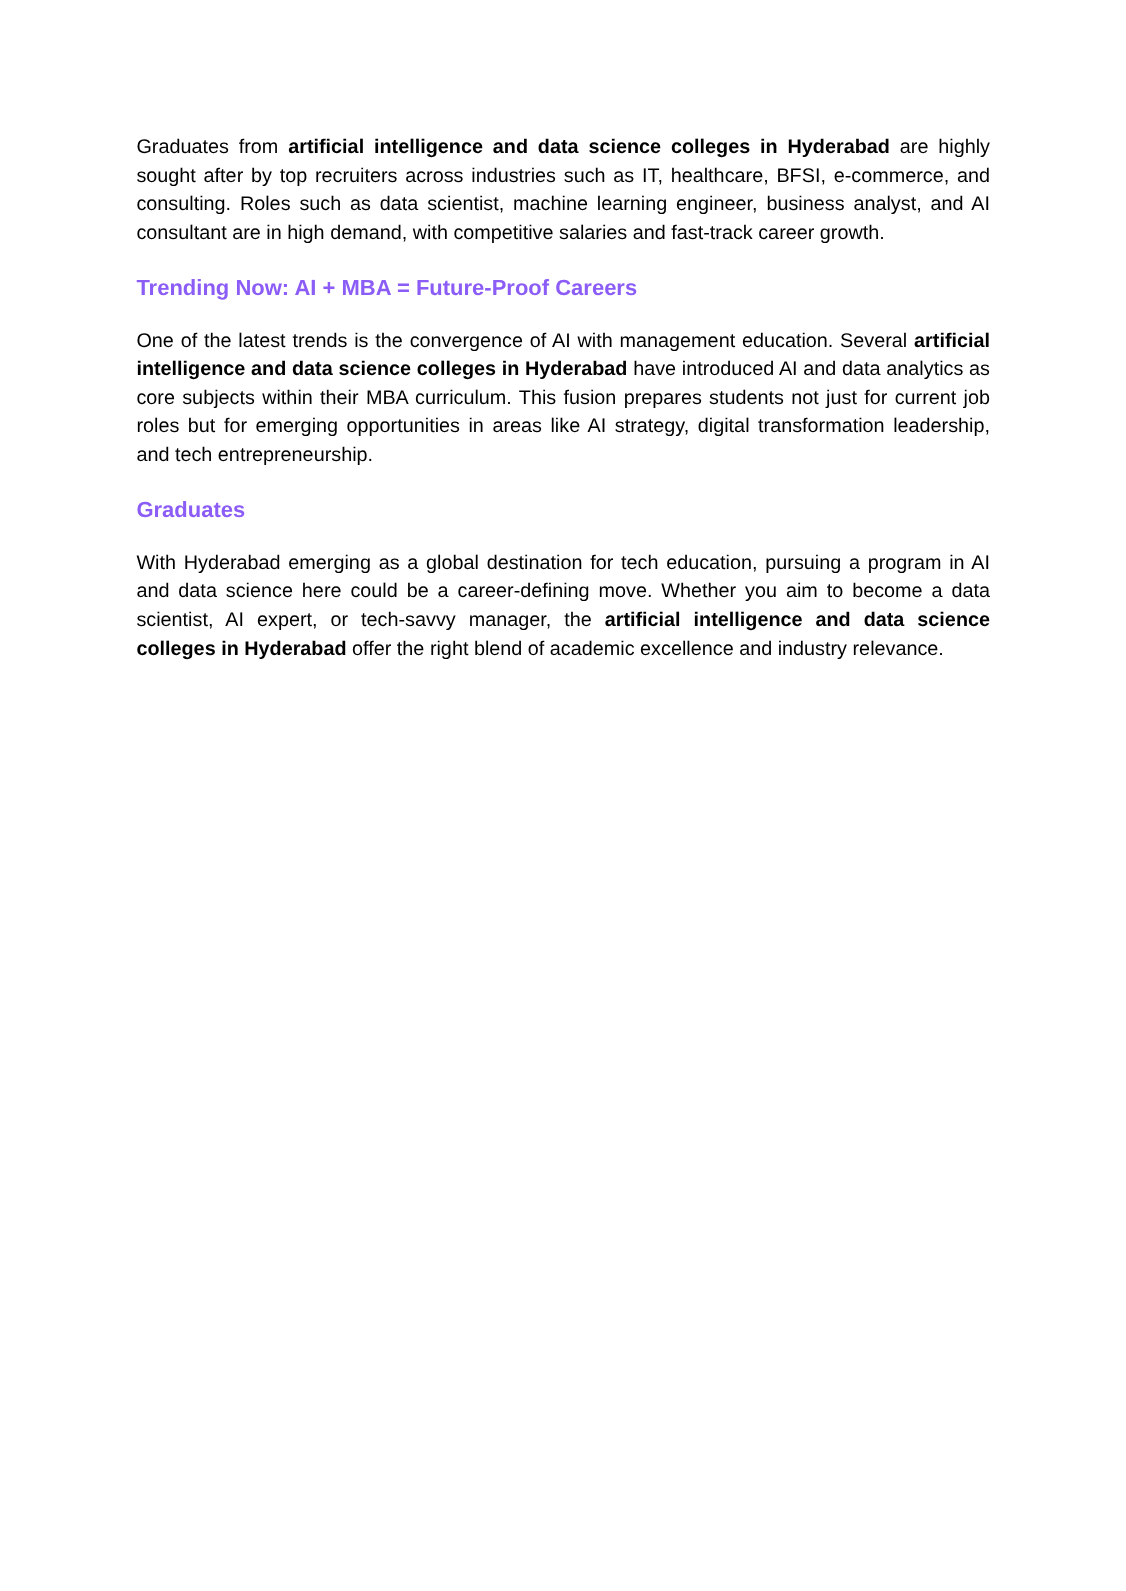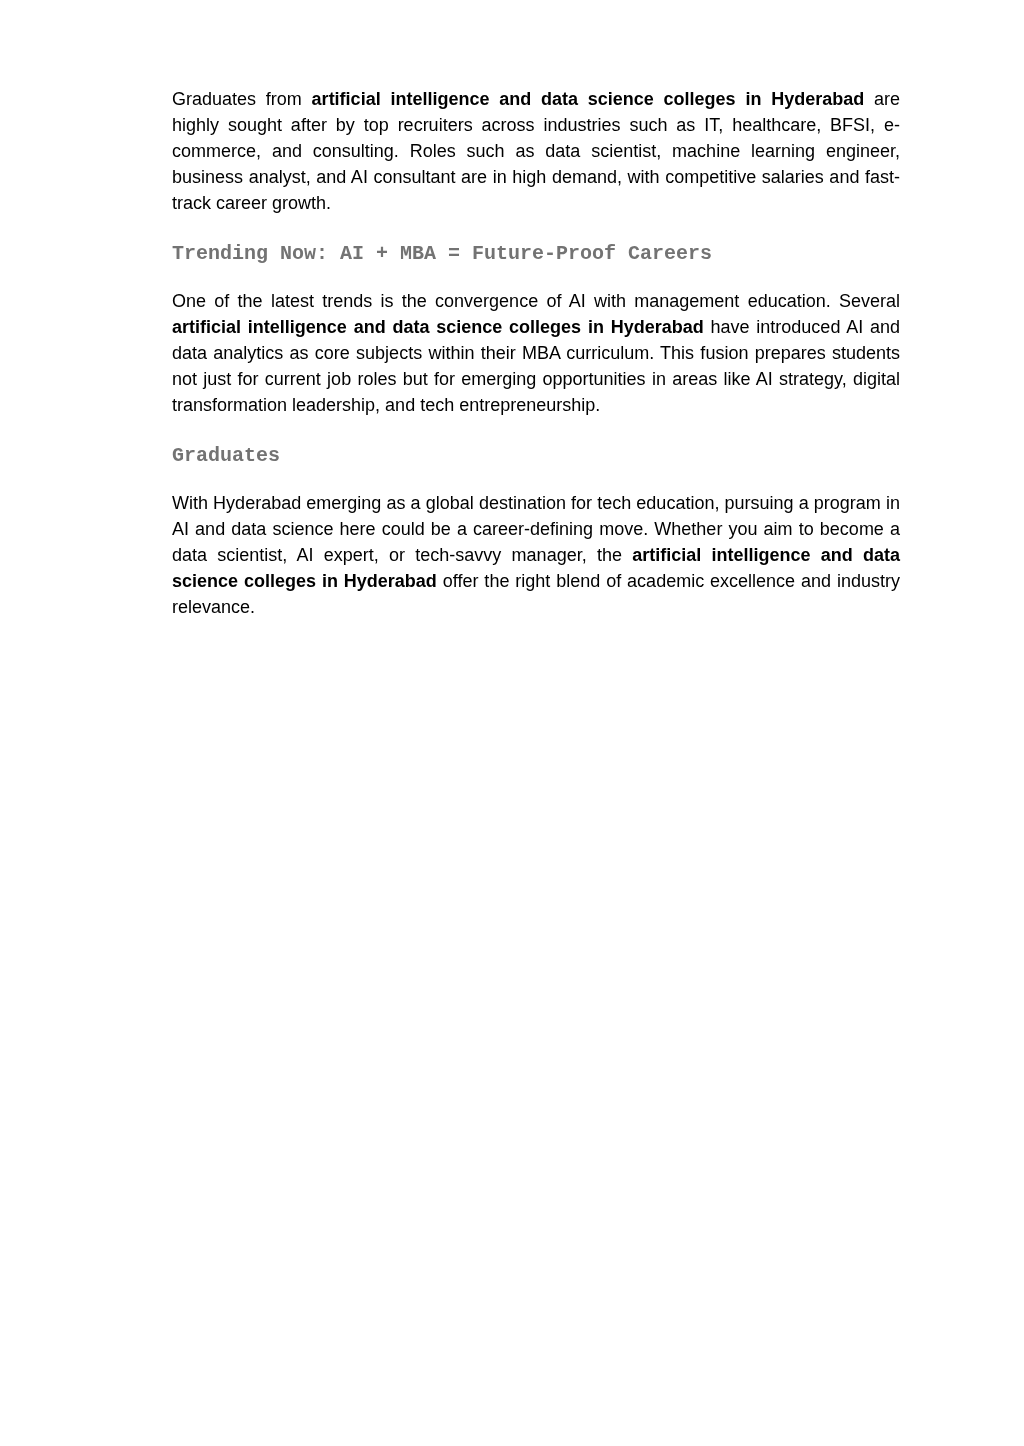--- a/index.html
+++ b/index.html
@@ -10,38 +10,36 @@
   .page {
     position: relative;
     width: 1024px;
     height: 1446px;
     background: #ffffff;
     color: #000000;
     font-family: "Liberation Sans", "DejaVu Sans", sans-serif;
     overflow: hidden;
   }
   .content {
-    padding: 86px 124px 0 124px;
-    margin-left: 48px;
+    padding: 120px 124px 0 124px;
   }
   .content p {
     margin: 0 0 16px 0;
     font-size: 18px;
     line-height: 26px;
     text-align: justify;
     color: #000000;
   }
   .content h2 {
     margin: 24px 0 20px 0;
     font-size: 20px;
     line-height: 28px;
     font-weight: bold;
     text-align: left;
-    color: #737373;
-    font-family: Liberation Mono, monospace;
+    color: #8b5cf6;
   }
   .kw {
     font-weight: bold;
   }
 </style>
 </head>
 <body>
 
 <div class="page">
   <div class="content">

